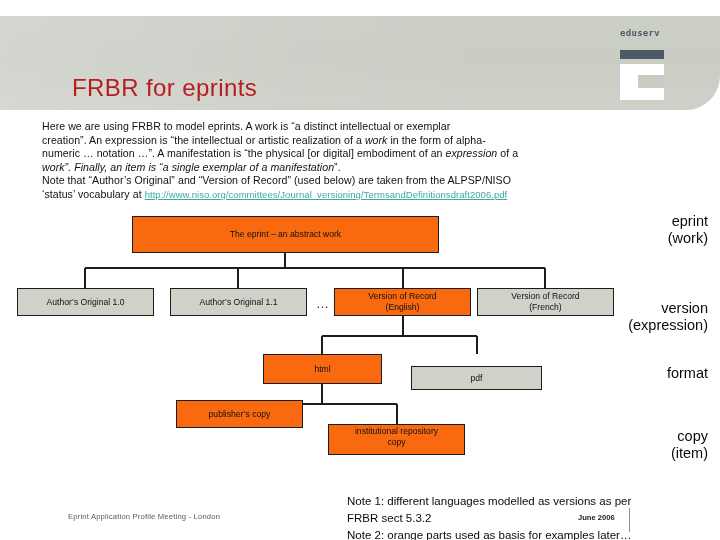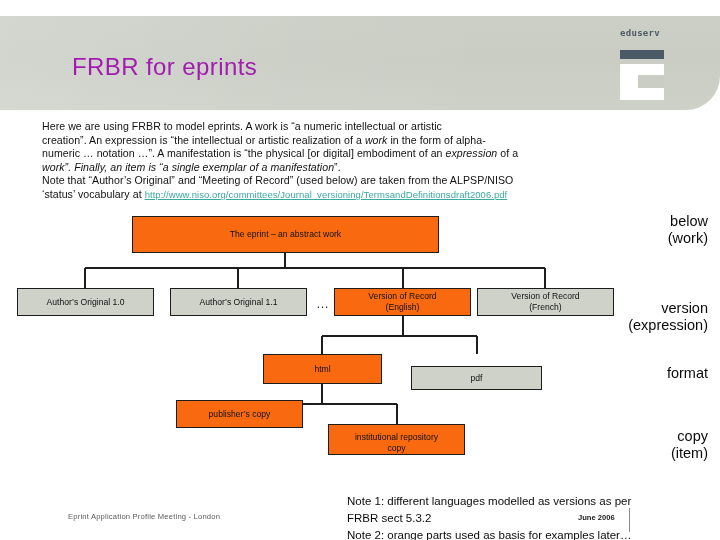--- a/index.html
+++ b/index.html
@@ -33,23 +33,23 @@
   }
   #header-strip-top {
     position: absolute;
     left: 0; top: 0;
     width: 720px; height: 16px;
     background: #ffffff;
   }
   #title {
     position: absolute;
     left: 72px;
-    top: 55px;
+    top: 76px;
     font-size: 24px;
-    color: #a21caf;
+    color: #b91c1c;
     letter-spacing: 0.4px;
     white-space: nowrap;
     line-height: 1;
     font-weight: 400;
   }
 
   
   #logo {
     position: absolute;
     left: 620px;
@@ -112,21 +112,21 @@
     position: absolute;
     box-sizing: border-box;
     border: 1px solid #1d1d1d;
     display: flex;
     align-items: center;
     justify-content: center;
     text-align: center;
     font-size: 8.6px;
     line-height: 11px;
     color: #111111;
-    padding: 0 3px;
+    padding: 6px 3px;
   }
   .node.orange { background: #f96a10; }
   .node.grey   { background: #cfd2c9; }
 
   .dots {
     position: absolute;
     font-size: 13px;
     color: #333;
     letter-spacing: 2px;
     line-height: 1;
@@ -188,25 +188,25 @@
 
 <div id="logo">
   <div id="logo-word">eduserv</div>
   <div id="logo-bar"></div>
   <div id="logo-e">
     <div id="logo-e-notch"></div>
   </div>
 </div>
 
 <div id="intro">
-  <span>Here we are using FRBR to model eprints.  A work is “a numeric intellectual or artistic</span><br>
+  <span>Here we are using FRBR to model eprints.  A work is “a distinct intellectual or exemplar</span><br>
   <span>creation”. An expression is “the intellectual or artistic realization of a </span><span class="i">work</span><span> in the form of alpha-</span><br>
   <span>numeric … notation …”.  A manifestation is “the physical [or digital] embodiment of an </span><span class="i">expression</span><span> of a</span><br>
   <span class="i">work”.  Finally, an item is “a single exemplar of a </span><span class="i">manifestation</span><span>”.</span><br>
-  <span>Note that “Author’s Original” and “Meeting of Record” (used below) are taken from the ALPSP/NISO</span><br>
+  <span>Note that “Author’s Original” and “Version of Record” (used below) are taken from the ALPSP/NISO</span><br>
   <span>‘status’ vocabulary at </span><span class="link">http://www.niso.org/committees/Journal_versioning/TermsandDefinitionsdraft2006.pdf</span>
 </div>
 
 <svg id="diagram" width="720" height="540" viewBox="0 0 720 540">
   <g stroke="#1d1d1d" stroke-width="1.2" fill="none" shape-rendering="crispEdges">
 
     <path d="M285,253 L285,268"></path>
 
     <path d="M85,268 L545,268"></path>
 
@@ -259,21 +259,21 @@
 
 <div class="node orange" style="left:176px; top:400px; width:127px; height:28px;align-items:center;">
   <span>publisher’s copy</span>
 </div>
 
 <div class="node orange" style="left:328px; top:424px; width:137px; height:31px;align-items:flex-end;">
   <span>institutional repository<br>copy</span>
 </div>
 
 <div class="legend" style="top:213px;">
-  <div>below</div>
+  <div>eprint</div>
   <div>(work)</div>
 </div>
 
 <div class="legend" style="top:300px;">
   <div>version</div>
   <div>(expression)</div>
 </div>
 
 <div class="legend" style="top:365px;">
   <div>format</div>

